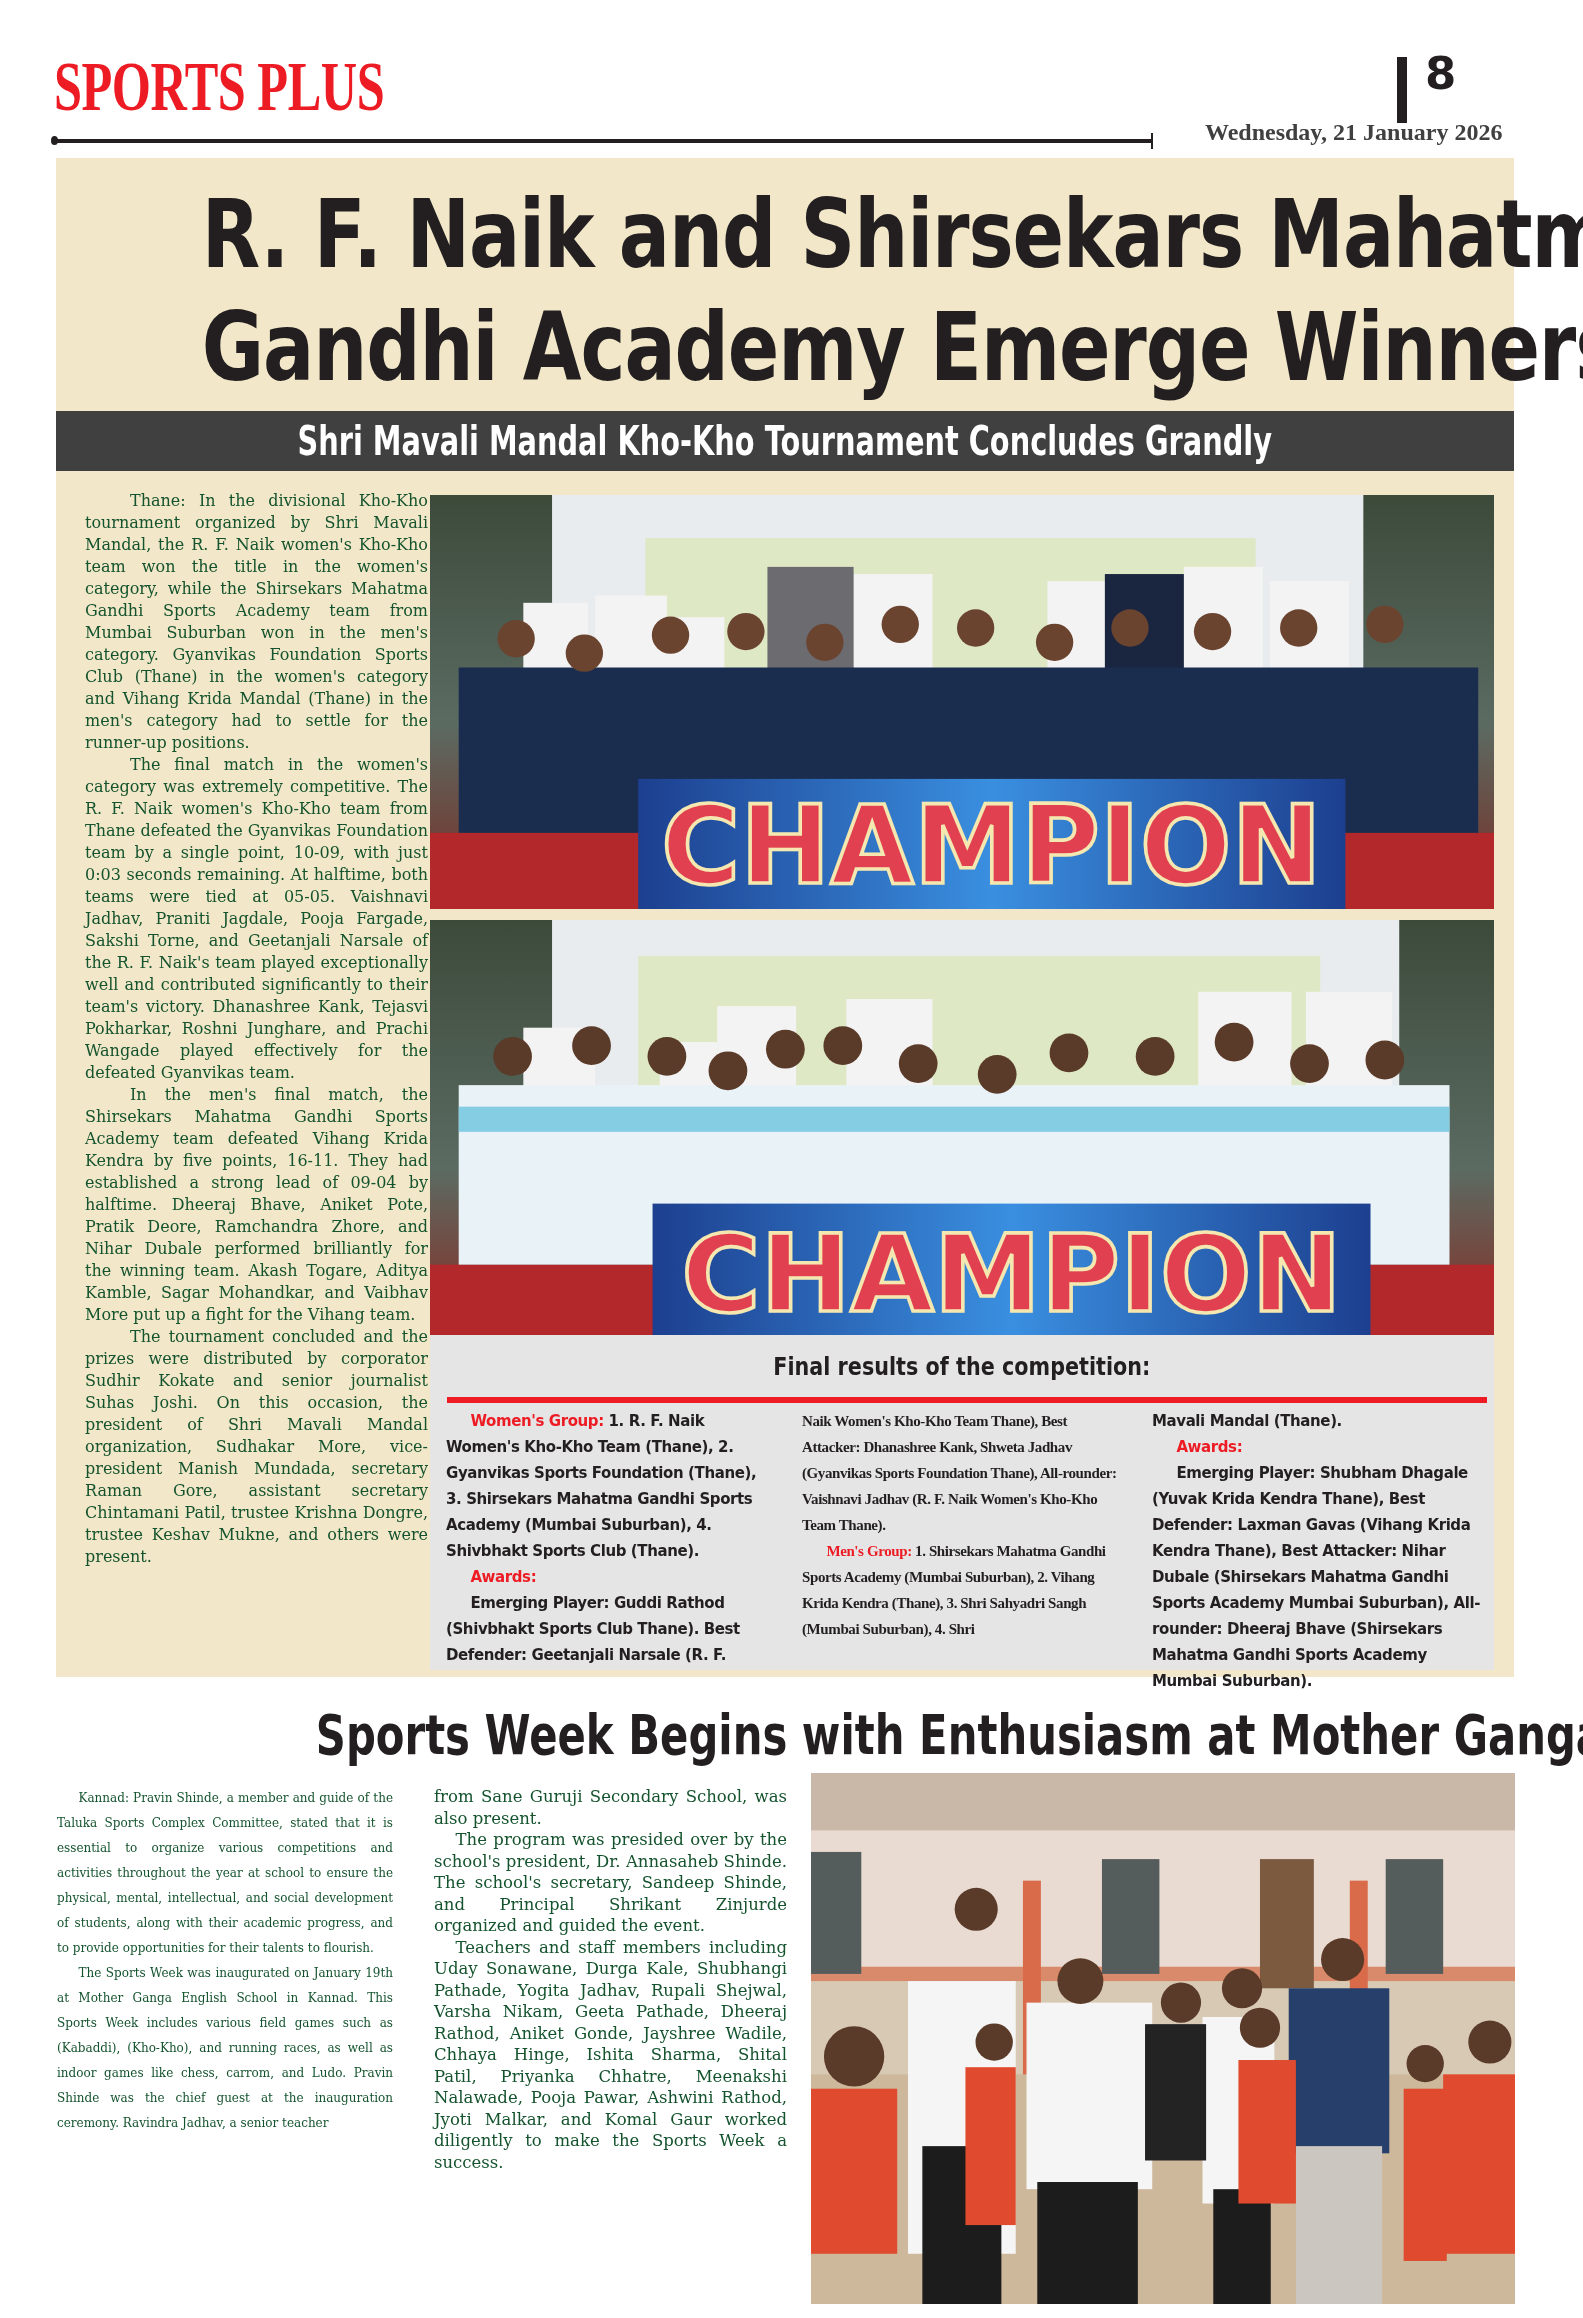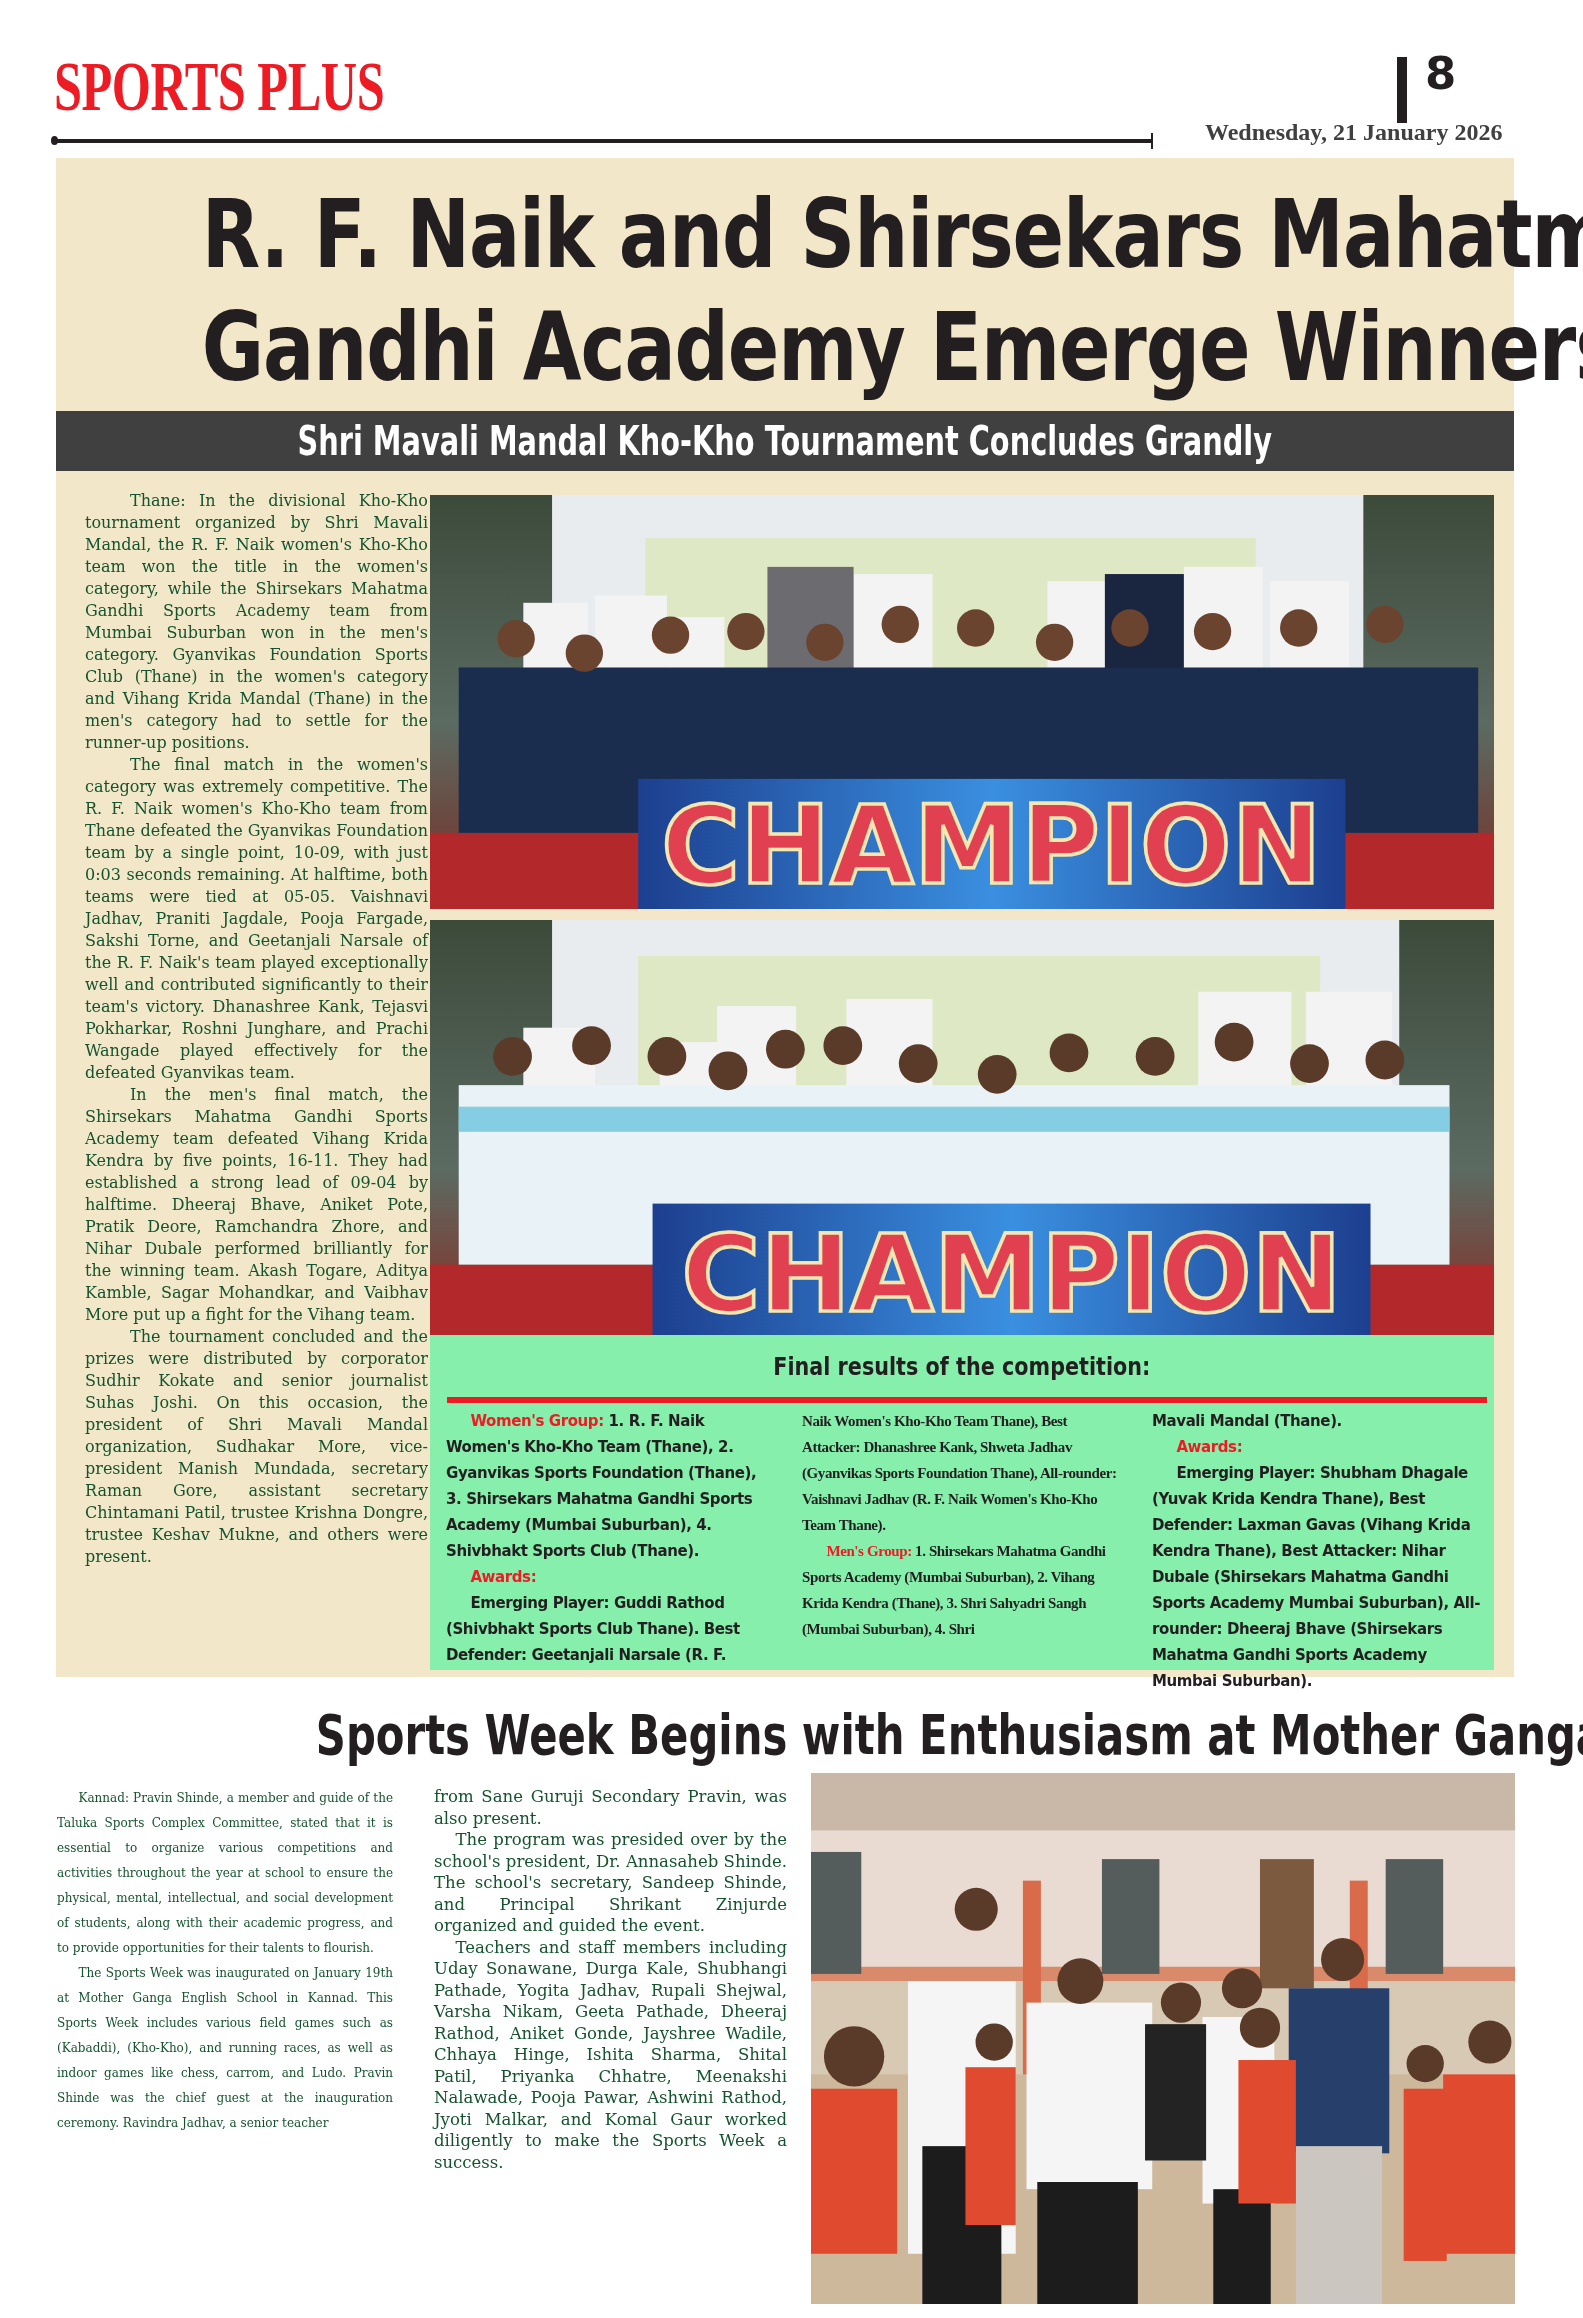--- a/index.html
+++ b/index.html
@@ -50,21 +50,21 @@
     position: absolute; text-align: justify; font-family: "DejaVu Serif", serif;
     font-size: 16px; line-height: 22px; color: #14532d; hyphens: none;
   }
   .body-col p { text-indent: 45px; }
   .lead-col { left: 29px; top: 332px; width: 343px; }
 
   .photo { position: absolute; overflow: hidden; }
   .photo-women { left: 374px; top: 337px; width: 1064px; height: 414px; }
   .photo-men   { left: 374px; top: 762px; width: 1064px; height: 415px; }
 
-  .results-box { position: absolute; left: 374px; top: 1177px; width: 1064px; height: 335px; background: #86efac; }
+  .results-box { position: absolute; left: 374px; top: 1177px; width: 1064px; height: 335px; background: #e5e5e5; }
   .results-title {
     position: absolute; left: 0; top: 17px; width: 1064px; text-align: center;
     font-family: "DejaVu Sans", sans-serif; font-weight: bold; font-size: 24.4px; color: #231f20;
   }
   .results-title span { display: inline-block; transform: scaleX(0.85); white-space: nowrap; }
   .results-rule { position: absolute; left: 17px; top: 62px; width: 1040px; height: 5.7px; background: #ed1c24; }
   .results-col {
     position: absolute; top: 73px; width: 325px;
     font-family: "DejaVu Sans", sans-serif; font-weight: bold; font-size: 15px; line-height: 26px;
     color: #231f20; letter-spacing: -0.4px;
@@ -239,21 +239,21 @@
 <h2 class="story2-headline">
   <span>Sports Week Begins with Enthusiasm at Mother Ganga English School</span>
 </h2>
 
 <div class="body-col story2-col1">
   <p>Kannad: Pravin Shinde, a member and guide of the Taluka Sports Complex Committee, stated that it is essential to organize various competitions and activities throughout the year at school to ensure the physical, mental, intellectual, and social development of students, along with their academic progress, and to provide opportunities for their talents to flourish.</p>
   <p>The Sports Week was inaugurated on January 19th at Mother Ganga English School in Kannad. This Sports Week includes various field games such as (Kabaddi), (Kho-Kho), and running races, as well as indoor games like chess, carrom, and Ludo. Pravin Shinde was the chief guest at the inauguration ceremony. Ravindra Jadhav, a senior teacher</p>
 </div>
 
 <div class="body-col story2-col2">
-  <p style="text-indent:0">from Sane Guruji Secondary Pravin, was also present.</p>
+  <p style="text-indent:0">from Sane Guruji Secondary School, was also present.</p>
   <p>The program was presided over by the school's president, Dr. Annasaheb Shinde. The school's secretary, Sandeep Shinde, and Principal Shrikant Zinjurde organized and guided the event.</p>
   <p>Teachers and staff members including Uday Sonawane, Durga Kale, Shubhangi Pathade, Yogita Jadhav, Rupali Shejwal, Varsha Nikam, Geeta Pathade, Dheeraj Rathod, Aniket Gonde, Jayshree Wadile, Chhaya Hinge, Ishita Sharma, Shital Patil, Priyanka Chhatre, Meenakshi Nalawade, Pooja Pawar, Ashwini Rathod, Jyoti Malkar, and Komal Gaur worked diligently to make the Sports Week a success.</p>
 </div>
 
 <div class="photo photo-school" aria-label="Officials and students in red uniforms at school ground">
   <svg width="704" height="531" viewBox="0 0 980 740" preserveAspectRatio="none">
     <rect width="980" height="740" fill="#d8c9b4"></rect>
     <rect x="0" y="0" width="980" height="90" fill="#c9b8a8"></rect>
     <rect x="0" y="80" width="980" height="200" fill="#eadbd2"></rect>
     <rect x="0" y="270" width="980" height="20" fill="#d98a6a"></rect>

